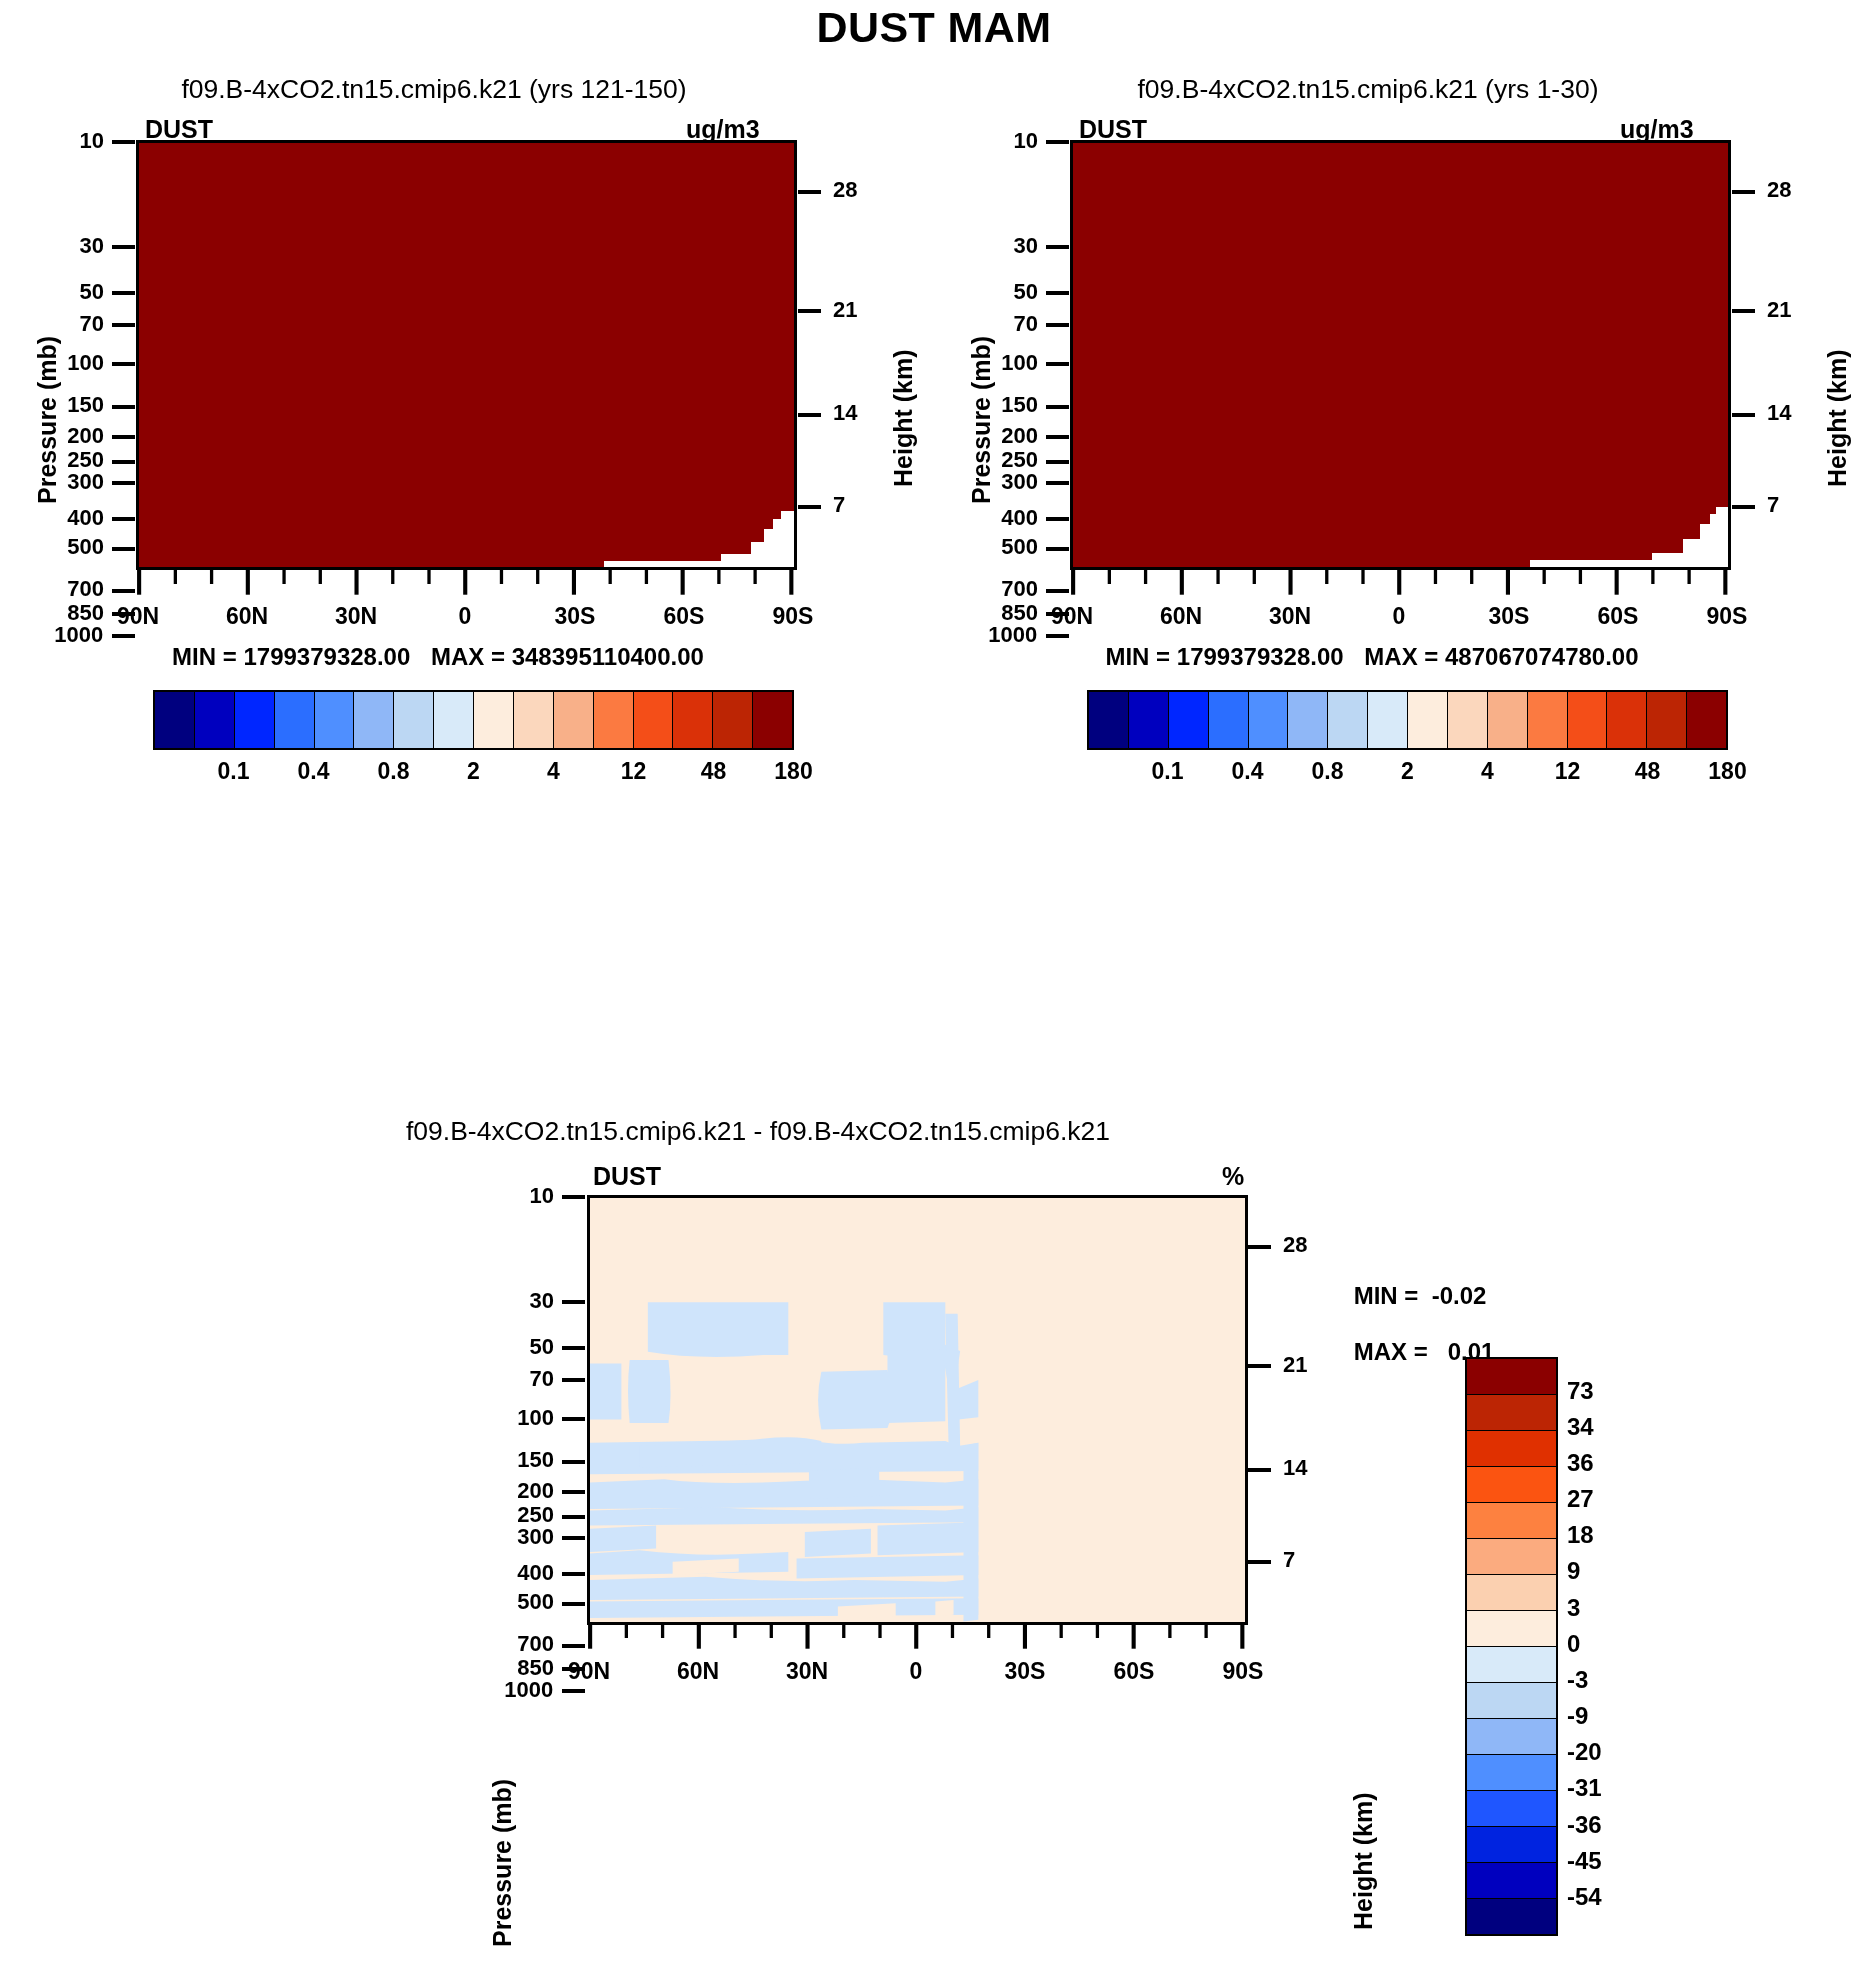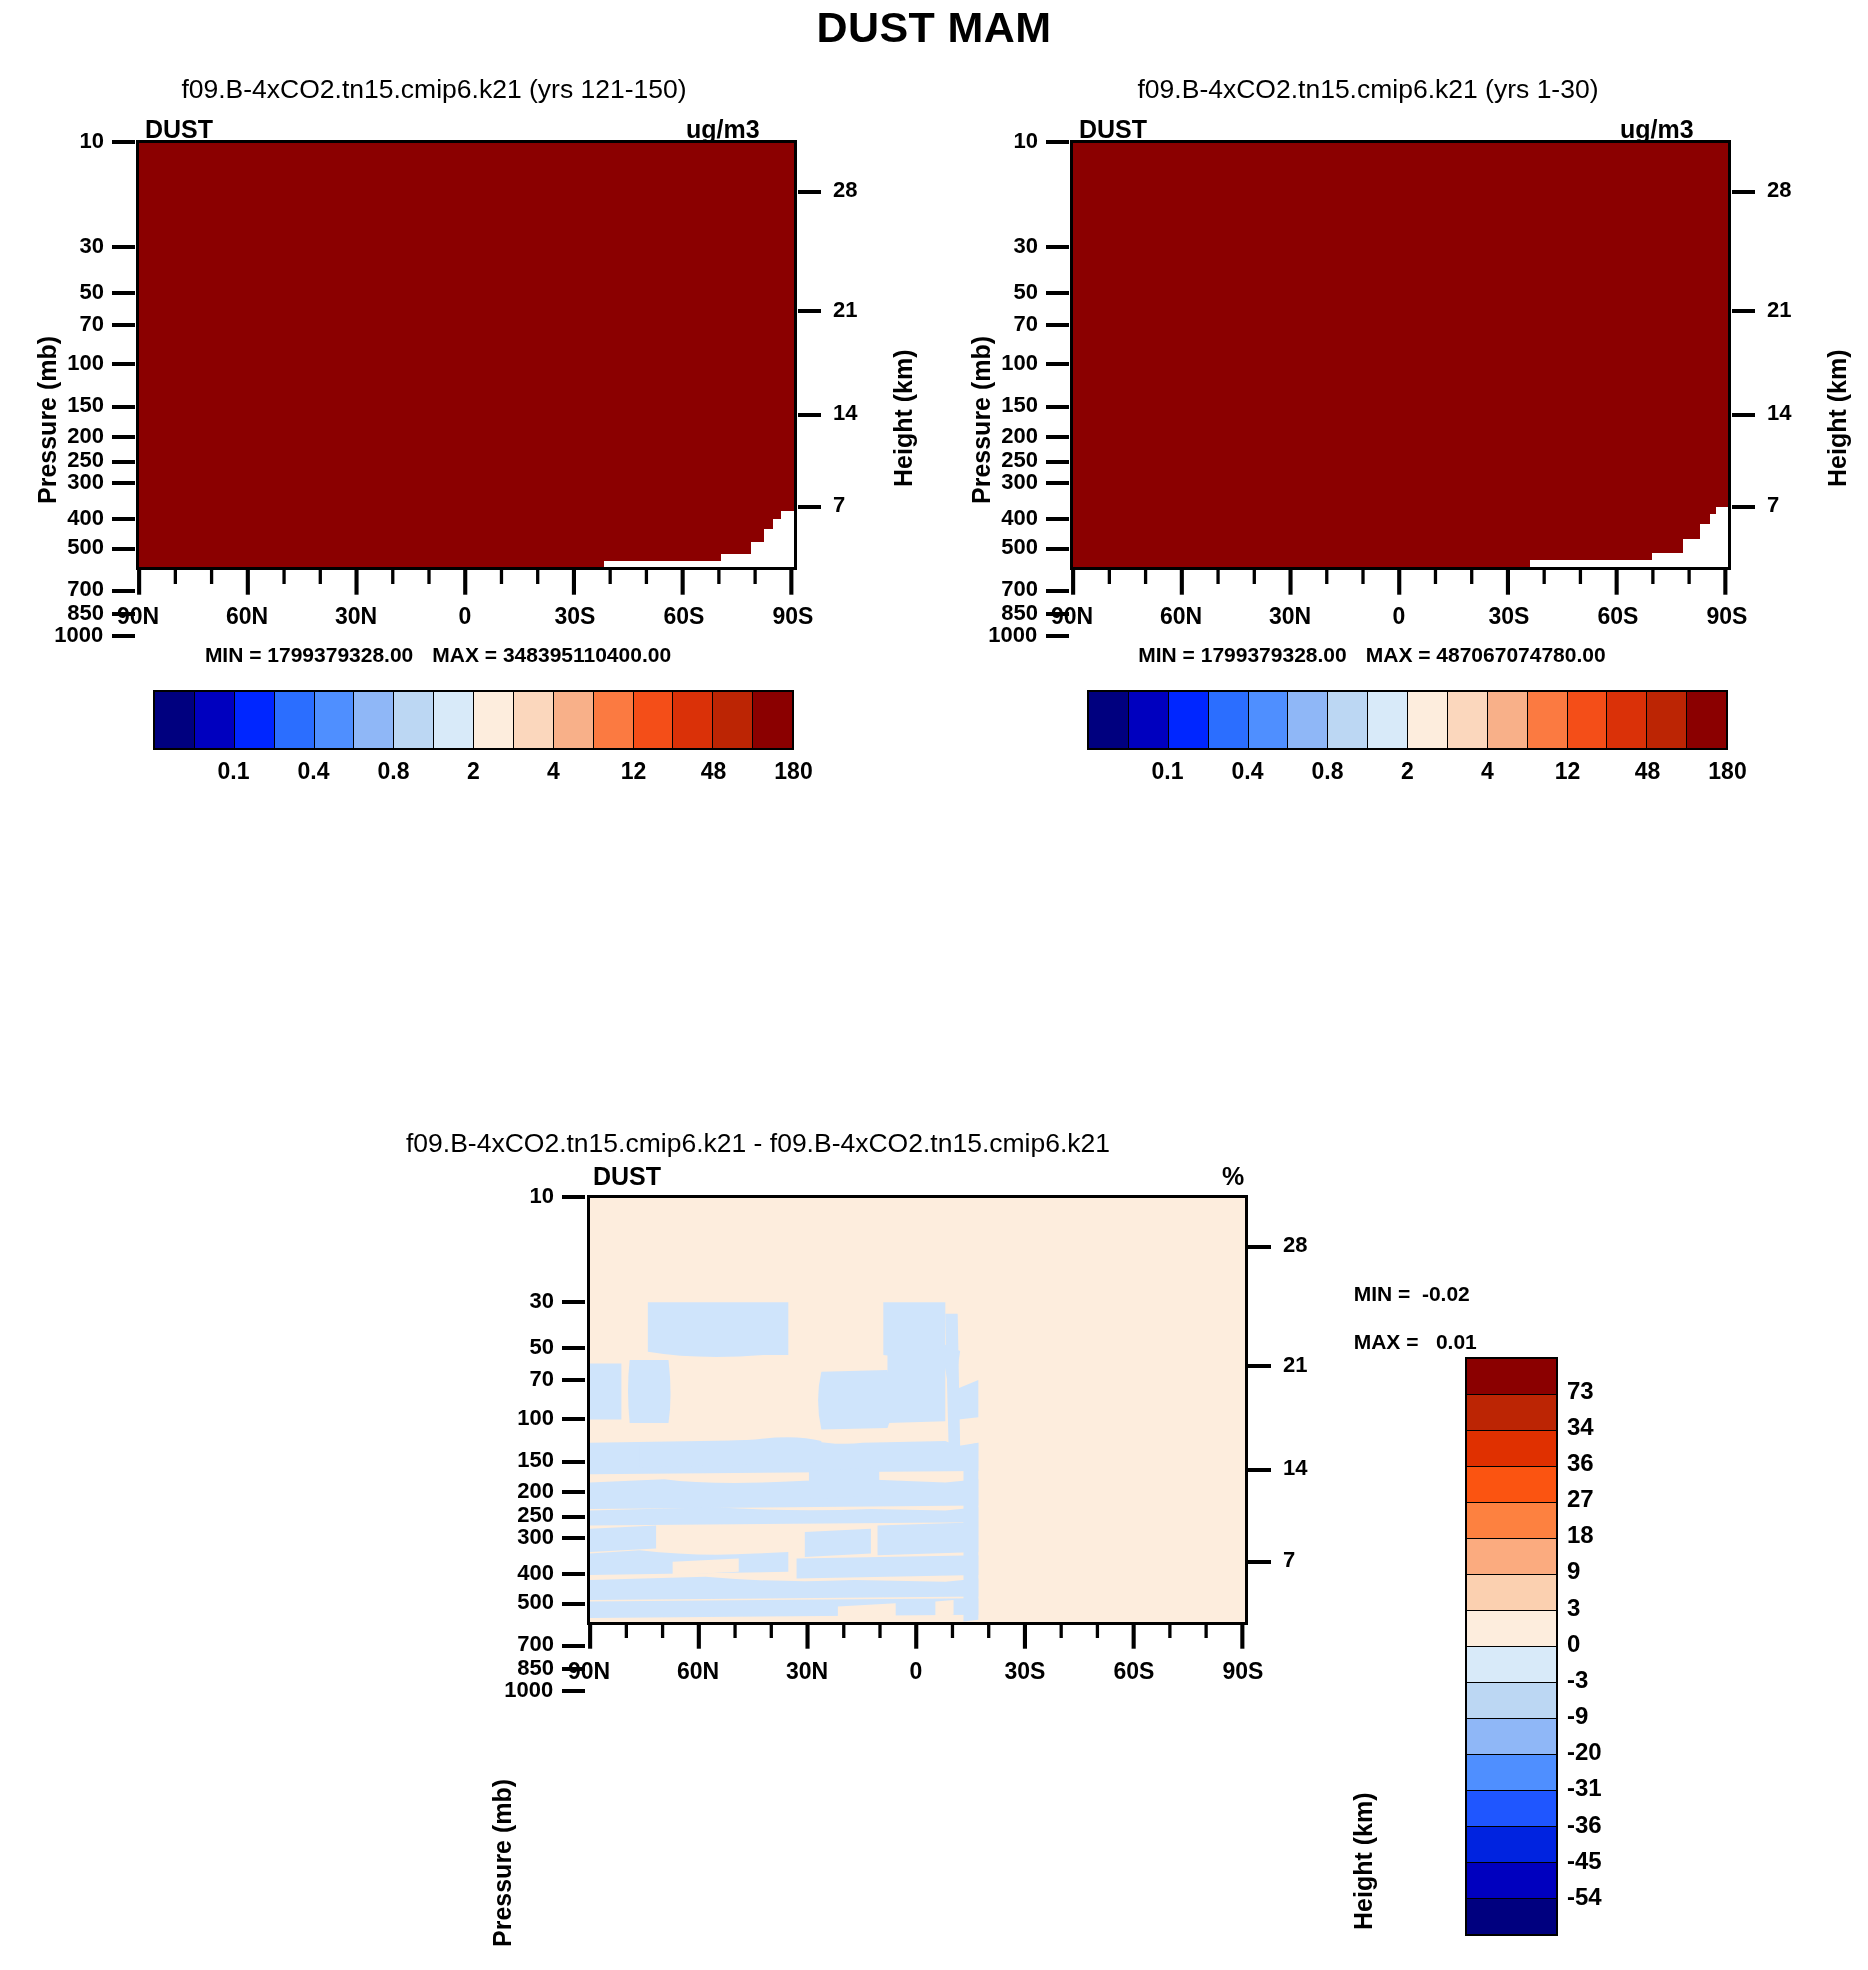--- a/index.html
+++ b/index.html
@@ -7,21 +7,21 @@
        font-family:"Liberation Sans","DejaVu Sans",sans-serif;
        color:#000;overflow:hidden;}
   .abs{position:absolute;}
   #main-title{top:3.3px;left:0;width:1868px;text-align:center;
     font-size:43px;font-weight:bold;letter-spacing:0.4px;}
   .panel-title{font-size:26.5px;font-weight:normal;text-align:center;}
   .hdr{font-size:25px;font-weight:bold;}
   .axis-num{font-size:22px;font-weight:bold;text-align:right;}
   .axis-num-r{font-size:22px;font-weight:bold;text-align:left;}
   .xlab{font-size:23px;font-weight:bold;text-align:center;}
-  .minmax{font-size:21px;font-weight:bold;text-align:center;white-space:pre;}
+  .minmax{font-size:24px;font-weight:bold;text-align:center;white-space:pre;}
   .vtitle{font-size:25px;font-weight:bold;white-space:nowrap;
     transform-origin:0 0;}
   .plotbox{border:3.3px solid #000;box-sizing:border-box;background:#fff;
     overflow:hidden;}
   .fillred{position:absolute;inset:0;background:#8b0000;}
   .tick{position:absolute;background:#000;}
   .cbar{position:absolute;border:2.5px solid #000;box-sizing:border-box;
     display:flex;}
   .cbar .cell{flex:1 1 0;border-right:1.7px solid #000;}
   .cbar .cell:last-child{border-right:none;}
@@ -303,21 +303,21 @@
       <div class="cbar-lab" style="left: 279px; width: 83px; top: 0px;">2</div>
       <div class="cbar-lab" style="left: 359px; width: 83px; top: 0px;">4</div>
       <div class="cbar-lab" style="left: 439px; width: 83px; top: 0px;">12</div>
       <div class="cbar-lab" style="left: 519px; width: 83px; top: 0px;">48</div>
       <div class="cbar-lab" style="left: 599px; width: 83px; top: 0px;">180</div>
     </div>
 </div>
 
 <div class="abs" style="left:0;top:1112px;width:1868px;height:859px;">
 
-  <div class="abs panel-title" style="left:0;top:16px;width:1516px;">f09.B-4xCO2.tn15.cmip6.k21 - f09.B-4xCO2.tn15.cmip6.k21</div>
+  <div class="abs panel-title" style="left:0;top:4px;width:1516px;">f09.B-4xCO2.tn15.cmip6.k21 - f09.B-4xCO2.tn15.cmip6.k21</div>
 
   <div class="abs hdr" style="left:593px;top:50px;">DUST</div>
   <div class="abs hdr" style="left:1222px;top:50px;">%</div>
 
   <div class="abs vtitle" style="left:488px;top:835px;transform:rotate(-90deg);">Pressure (mb)</div>
   <div class="abs vtitle" style="left:1349px;top:818px;transform:rotate(-90deg);">Height (km)</div>
 
   <div class="abs plotbox" style="left:587px;top:83px;width:661px;height:430px;background:#fdeddd;">
     <svg width="661" height="430" viewBox="0 0 800 520" preserveAspectRatio="none">
       <rect x="0" y="0" width="800" height="520" fill="#fdeddd"></rect>

